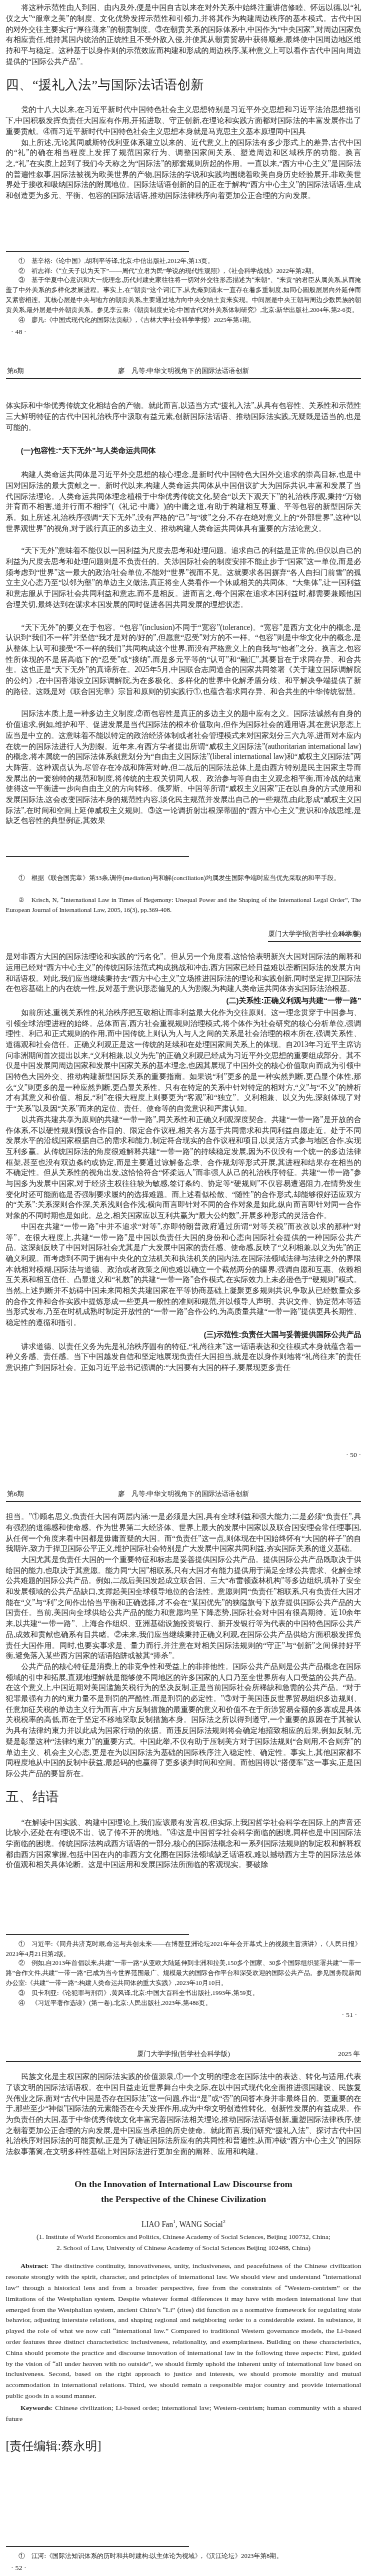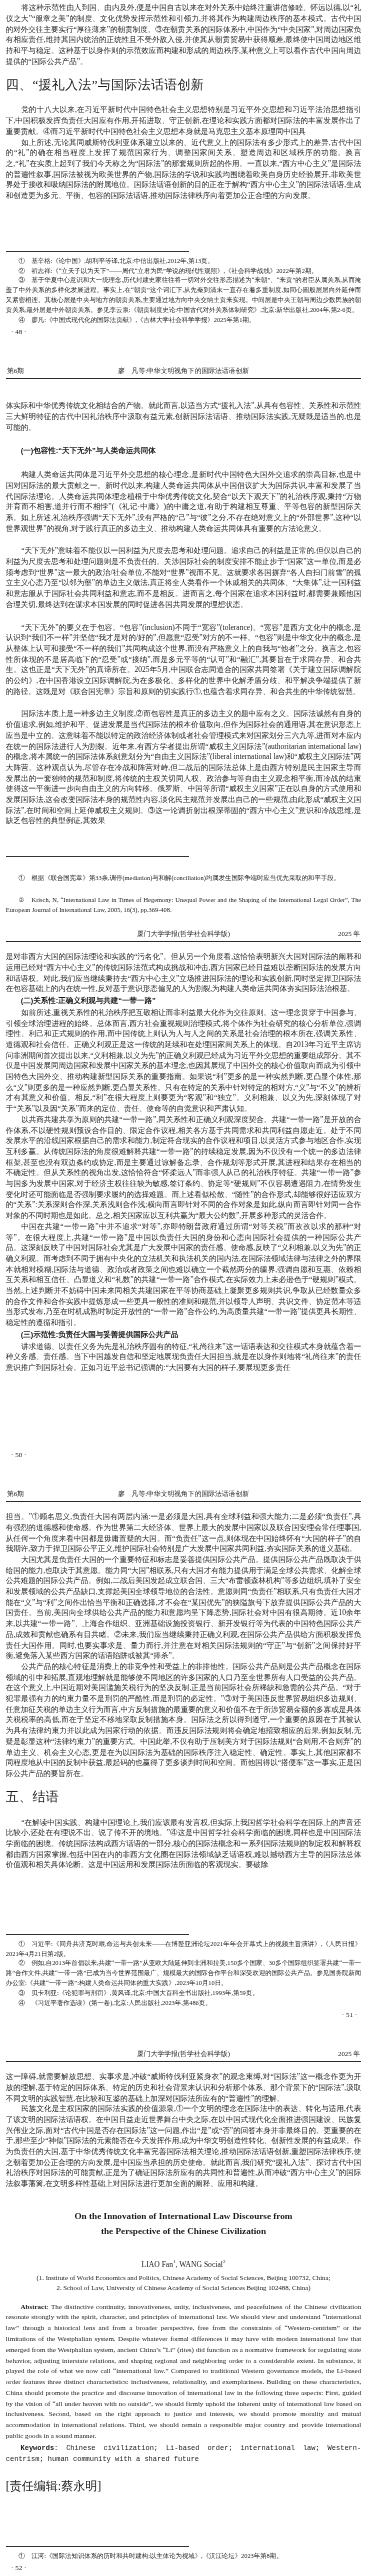--- a/index.html
+++ b/index.html
@@ -8,21 +8,21 @@
     background: #ffffff; color: #1c1c1c;
     font-family: "Liberation Serif", "DejaVu Serif", serif;
   }
   .doc { width: 367px; height: 2533px; }
   .page {
     position: relative; display: flex; flex-direction: column;
     overflow: hidden; box-sizing: border-box; padding: 0 5.8px;
   }
   #pg48 { height: 365px;  padding-top: 3.2px; padding-bottom: 29.5px; }
   #pg49 { height: 563px; padding-bottom: 29.5px; gap: 12px; }
-  #pg50 { height: 560px; padding-bottom: 29.5px; }
+  #pg50 { height: 560px; padding-bottom: 29.5px; align-items: flex-end; }
   #pg51 { height: 560px; padding-bottom: 29.5px; }
   #pg52 { height: 528px; padding-bottom: 4.2px; }
 
   .pg-header {
     flex: none; position: relative; height: 10px; font-size: 6.8px;
     border-bottom: 0.8px solid #2b2b2b; padding-bottom: 2.6px; margin-bottom: 10.5px;
   }
   .ph-left   { position: absolute; left: 1.1px; top: 0.5px; }
   .ph-center { display: block; text-align: center; padding-top: 0.5px; }
   .ph-right  { position: absolute; right: 1.1px; top: 0.5px; }
@@ -42,26 +42,26 @@
     letter-spacing: 0.3px; margin: 8.4px 0 11.6px;
   }
   .spacer { flex: 1 1 auto; min-height: 0; }
   .fn-rule { flex: none; border-top: 0.8px solid #333; width: 183px; margin: 5.3px 0 3.7px; }
   .fn {
     flex: none; font-size: 6.4px; line-height: 9.8px;
     text-align: justify; text-indent: 2em; margin: 0; color: #222;
   }
   .pagenum { flex: none; font-size: 7px; margin: 3.2px 0 0 5.3px; }
 
-  .en-title   { flex: none; font-weight: 700; font-size: 9.2px; line-height: 15.3px; text-align: center; margin: 19px 0 12px; }
+  .en-title   { flex: none; font-weight: 700; font-size: 9.2px; line-height: 15.3px; text-align: center; margin: 19px 0 4px; }
   .en-authors { flex: none; text-align: center; font-size: 7.6px; margin: 7.4px 0 0; }
   .en-authors sup { font-size: 5px; }
   .en-affil   { flex: none; text-align: center; font-size: 6.8px; line-height: 10.3px; margin: 4.2px 0 0; }
   .en-abs     { flex: none; font-size: 7px; line-height: 10.8px; text-align: justify; text-indent: 2.1em; margin: 8.4px 0 0; }
-  .en-kw      { flex: none; font-size: 7px; line-height: 10.8px; text-align: justify; text-indent: 2.1em; margin: 1.1px 0 0; font-family: Liberation Mono, monospace; }
+  .en-kw      { flex: none; font-size: 7px; line-height: 10.8px; text-align: justify; text-indent: 2.1em; margin: 1.1px 0 0; }
   .editor     { flex: none; text-align: left; font-size: 12px; margin: 13.7px 2.1px 0 0; }
   b { font-weight: 700; }
 </style>
 </head>
 <body>
 
 <div class="doc">
 
   <section class="page" id="pg48">
     <p class="bp">将这种示范性由人到国、由内及外,便是中国自古以来在对外关系中始终注重讲信修睦、怀远以德,以“礼仪之大”“服章之美”的制度、文化优势发挥示范性和引领力,并将其作为构建周边秩序的基本模式。古代中国的对外交往主要实行“厚往薄来”的朝贡制度。③在朝贡关系的国际体系中,中国作为“中央国家”,对周边国家负有相应责任,维持其国内统治的正统性且不受外敌入侵,并使其从朝贡贸易中获得顺差,最终使中国周边地区维持和平与稳定。这种基于以身作则的示范效应而构建和形成的周边秩序,某种意义上可以看作古代中国向周边提供的“国际公共产品”。</p>
@@ -129,21 +129,20 @@
     <p class="fn">③　贝卡利亚:《论犯罪与刑罚》,黄风译,北京:中国大百科全书出版社,1993年,第59页。</p>
     <p class="fn">④　《习近平著作选读》(第一卷),北京:人民出版社,2023年,第486页。</p>
     <p class="pagenum" style="text-align:right; margin-right:4.2px;">· 51 ·</p>
   </section>
 
   <section class="page" id="pg52">
     <div class="pg-header">
       <span class="ph-center">厦门大学学报(哲学社会科学版)</span>
       <span class="ph-right">2025 年</span>
     </div>
-    <p class="bp cont">这一障碍,就需要解放思想、实事求是,冲破“威斯特伐利亚紧身衣”的观念束缚,对“国际法”这一概念作更为开放的理解,基于特定的国际体系、特定的历史和社会背景来认识和分析那个体系、那个背景下的“国际法”,汲取不同文明的实践智慧,在比较和互鉴的基础上加深对国际法所应有的“普遍性”的理解。</p>
     <p class="bp">民族文化是主权国家的国际法实践的价值源泉,①一个文明的理念在国际法中的表达、转化与适用,代表了该文明的国际法话语权。在中国日益走近世界舞台中央之际,在以中国式现代化全面推进强国建设、民族复兴伟业之际,面对“古代中国是否存在国际法”这一问题,作出“是”或“否”的回答本身并非最终目的。更重要的在于,那些至少“神似”国际法的元素能否在今天发挥作用,成为中华文明创造性转化、创新性发展的有益成果。作为负责任的大国,基于中华优秀传统文化丰富完善国际法相关理论,推动国际法话语创新,重塑国际法律秩序,使之朝着更加公正合理的方向发展,是中国应当承担的历史使命。就此而言,我们研究“援礼入法”、探讨古代中国礼治秩序对国际法的可能贡献,正是为了确证国际法所应有的共同性和普遍性,从而冲破“西方中心主义”的国际法叙事藩篱,在文明多样性基础上对国际法进行更加全面的阐释、应用和构建。</p>
     <h2 class="en-title">
       <span>On the Innovation of International Law Discourse from</span><br>
       <span>the Perspective of the Chinese Civilization</span>
     </h2>
     <p class="en-authors"><span>LIAO Fan</span><sup>1</sup><span>, </span><span>WANG Social</span><sup>2</sup></p>
     <p class="en-affil">
       <span>(1. Institute of World Economics and Politics, Chinese Academy of Social Sciences, Beijing 100732, China;</span><br>
       <span>2. School of Law, University of Chinese Academy of Social Sciences Beijing 102488, China)</span>
     </p>

